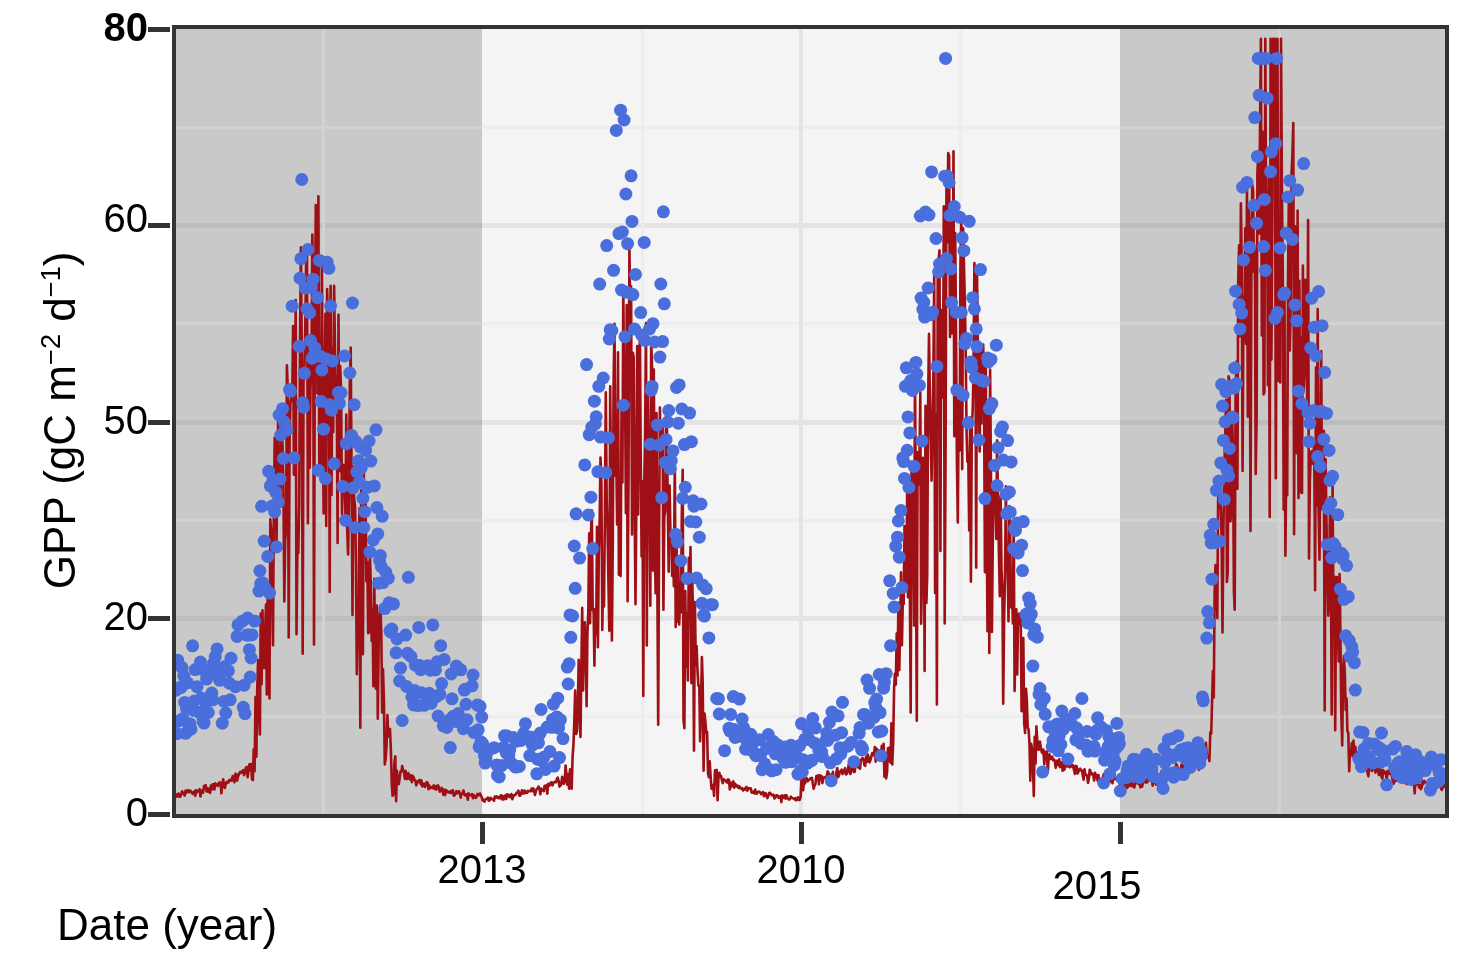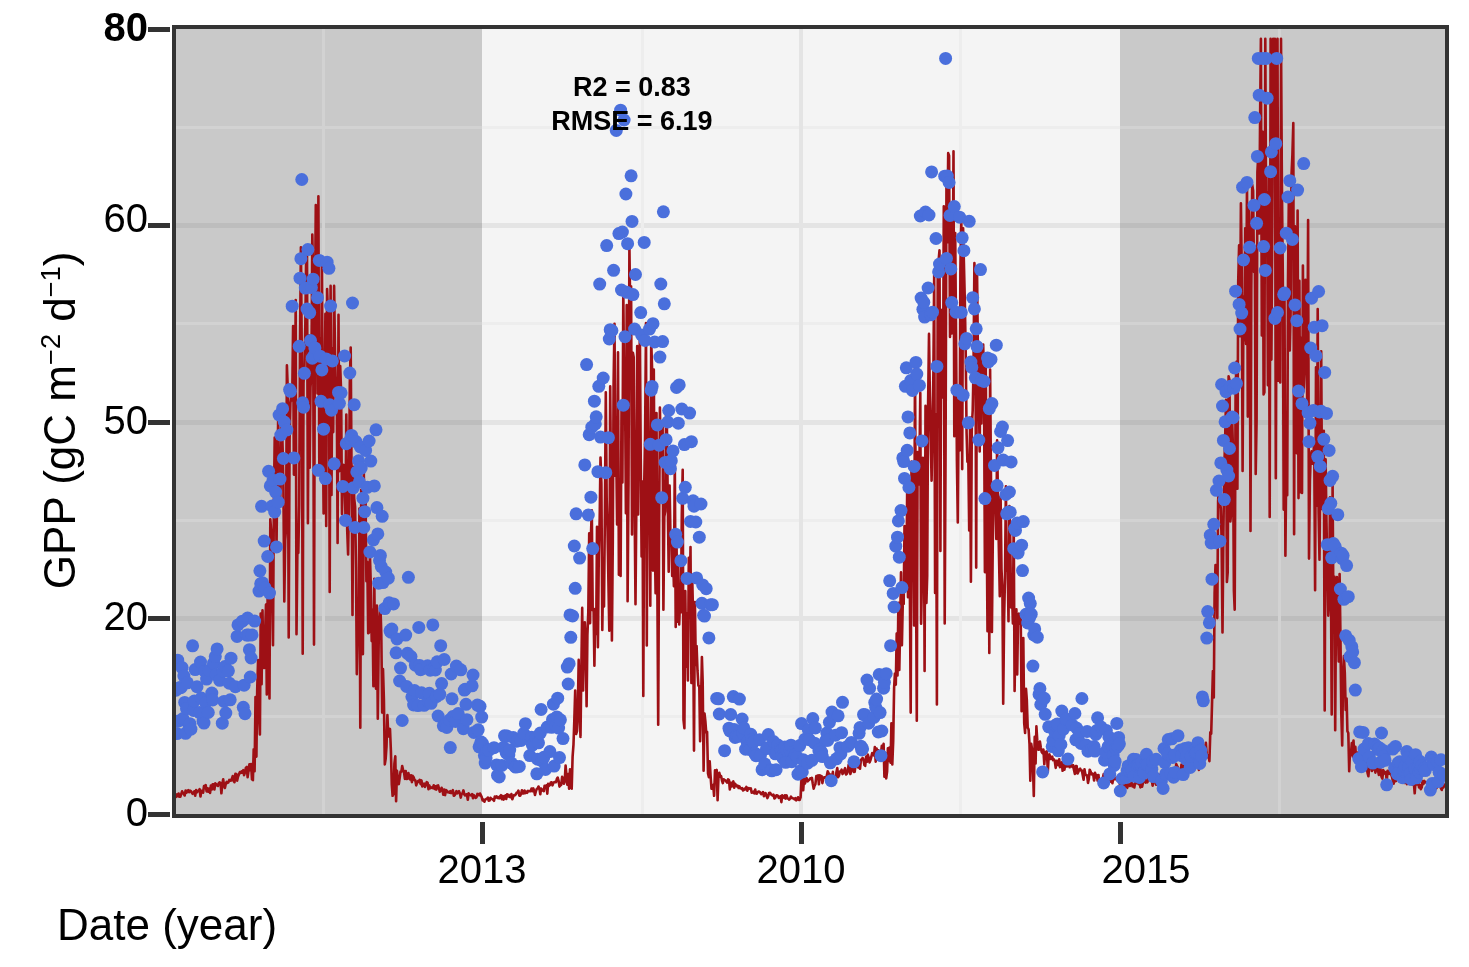--- a/index.html
+++ b/index.html
@@ -966,39 +966,37 @@
             <circle cx="1261.4" cy="732.5" r="6.5" fill="#4a6fdc"></circle>
             <circle cx="1262.3" cy="752.6" r="6.5" fill="#4a6fdc"></circle>
             <circle cx="1263.1" cy="743.2" r="6.5" fill="#4a6fdc"></circle>
             <circle cx="1264.9" cy="730.8" r="6.5" fill="#4a6fdc"></circle>
             <circle cx="1267.5" cy="745.9" r="6.5" fill="#4a6fdc"></circle>
           </g>
         </svg>
       </div>
 
 
-    <div class="annot" id="annot1" style="left: 345.947px; top: 40.875px; width: 220px;"><span>R2 = 0.83</span>
-<span>RMSE = 6.19</span></div>
   </div>
 
   <div id="ticks">
       <div class="ytick-mark" style="top: 812px;"></div>
       <div class="ytick-lab" style="top: 792px;">0</div>
       <div class="ytick-mark" style="top: 615.75px;"></div>
       <div class="ytick-lab" style="top: 595.75px; margin-left: 42px;">20</div>
       <div class="ytick-mark" style="top: 419.5px;"></div>
       <div class="ytick-lab" style="top: 399.5px;">50</div>
       <div class="ytick-mark" style="top: 223.25px;"></div>
       <div class="ytick-lab" style="top: 198px;">60</div>
       <div class="ytick-mark" style="top: 27px;"></div>
       <div class="ytick-lab" style="top: 7px; font-weight: bold;">80</div>
       <div class="xtick-mark" style="left: 480.09px;"></div>
       <div class="xtick-lab" style="left: 482.09px;">2013</div>
       <div class="xtick-mark" style="left: 798.935px;"></div>
       <div class="xtick-lab" style="left: 800.935px;">2010</div>
       <div class="xtick-mark" style="left: 1117.78px;"></div>
-      <div class="xtick-lab" style="left: 1146px;">2015</div>
+      <div class="xtick-lab" style="left: 1097px; margin-top: 16px;">2015</div>
     </div>
 
   <div id="yaxis-title">GPP (gC m<sup>−2</sup> d<sup>−1</sup>)</div>
   <div id="xaxis-title">Date (year)</div>
 
 </div>
 
 </body></html>

